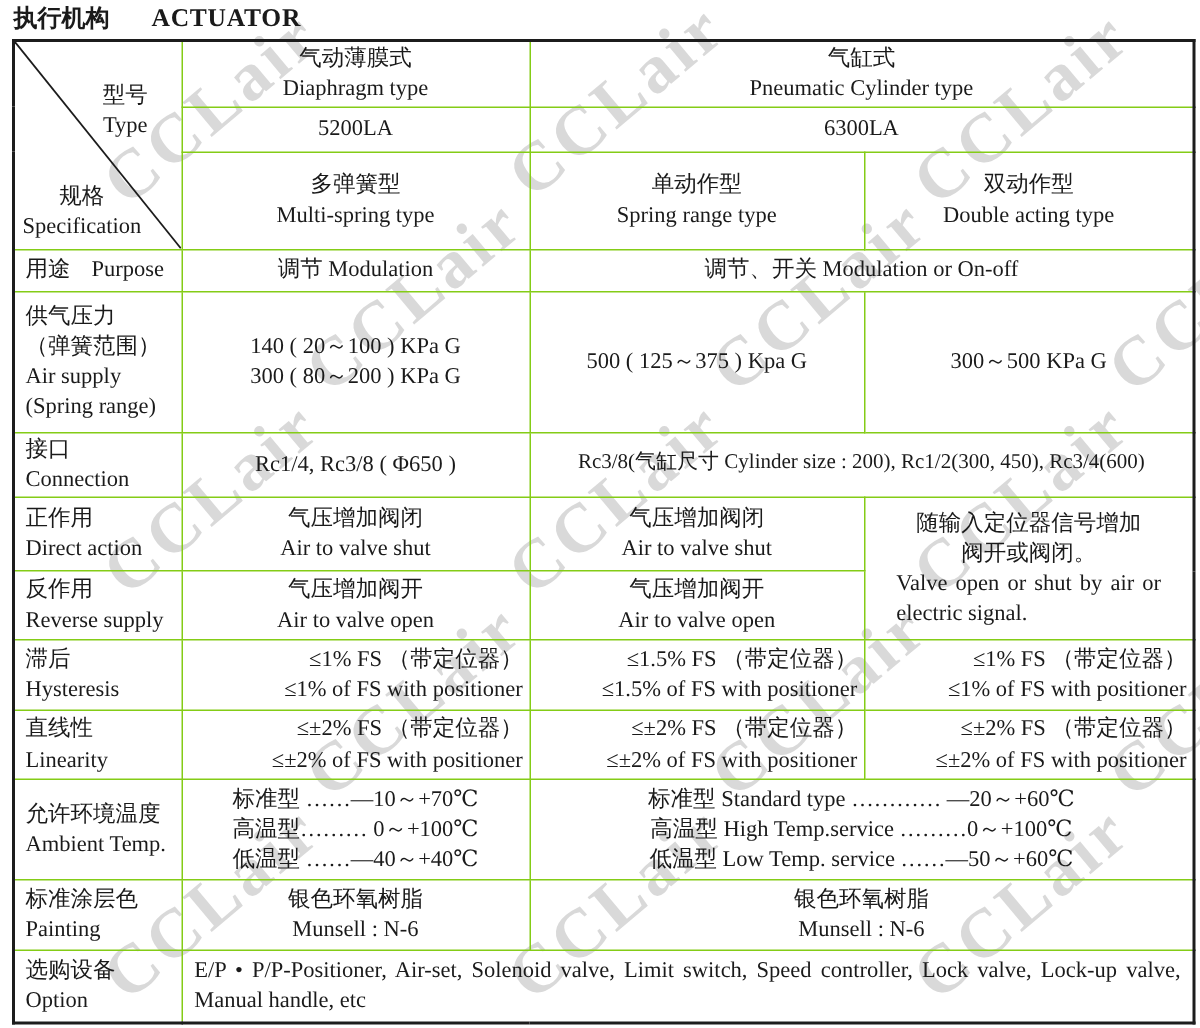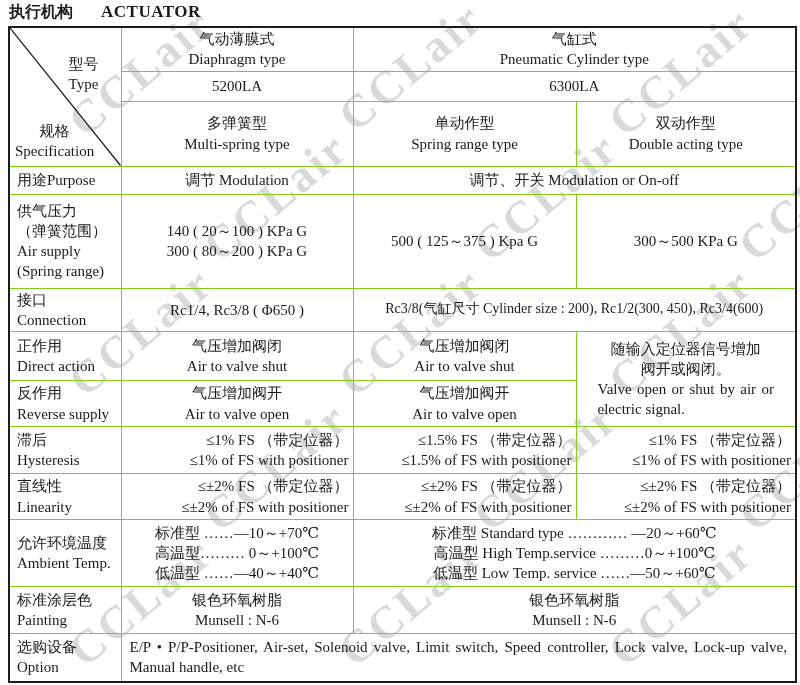--- a/index.html
+++ b/index.html
@@ -26,21 +26,21 @@
   .wm:nth-child(15){left:595px;top:575px}
 
   
   table.spec{position:absolute;left:8px;top:26px;z-index:1;
     width:787px;border-collapse:collapse;table-layout:fixed;
     border:2px solid #1c1c1c;background:transparent;font-size:15px;line-height:1.35;}
   td{border:1px solid #84cc16;padding:1px 4px;text-align:center;vertical-align:middle;
      overflow:hidden;}
   td.h{text-align:left;padding-left:7px;}
   td.left{text-align:right;padding-left:16px;}
-  .one-line span.gap{}
+  .one-line span.gap{margin-left:14px;}
 
   
   tr.r1{height:42px} tr.r2{height:30px} tr.r3{height:65px} tr.r4{height:28px}
   tr.r5{height:94px} tr.r6{height:43px} tr.r7{height:49px} tr.r8{height:46px}
   tr.r9{height:47px} tr.r10{height:46px} tr.r11{height:67px} tr.r12{height:47px}
   tr.r13{height:48px}
 
   
   td.corner{position:relative;padding:16px;}
   .diag{position:absolute;left:0;top:0;width:100%;height:100%;display:block;}

